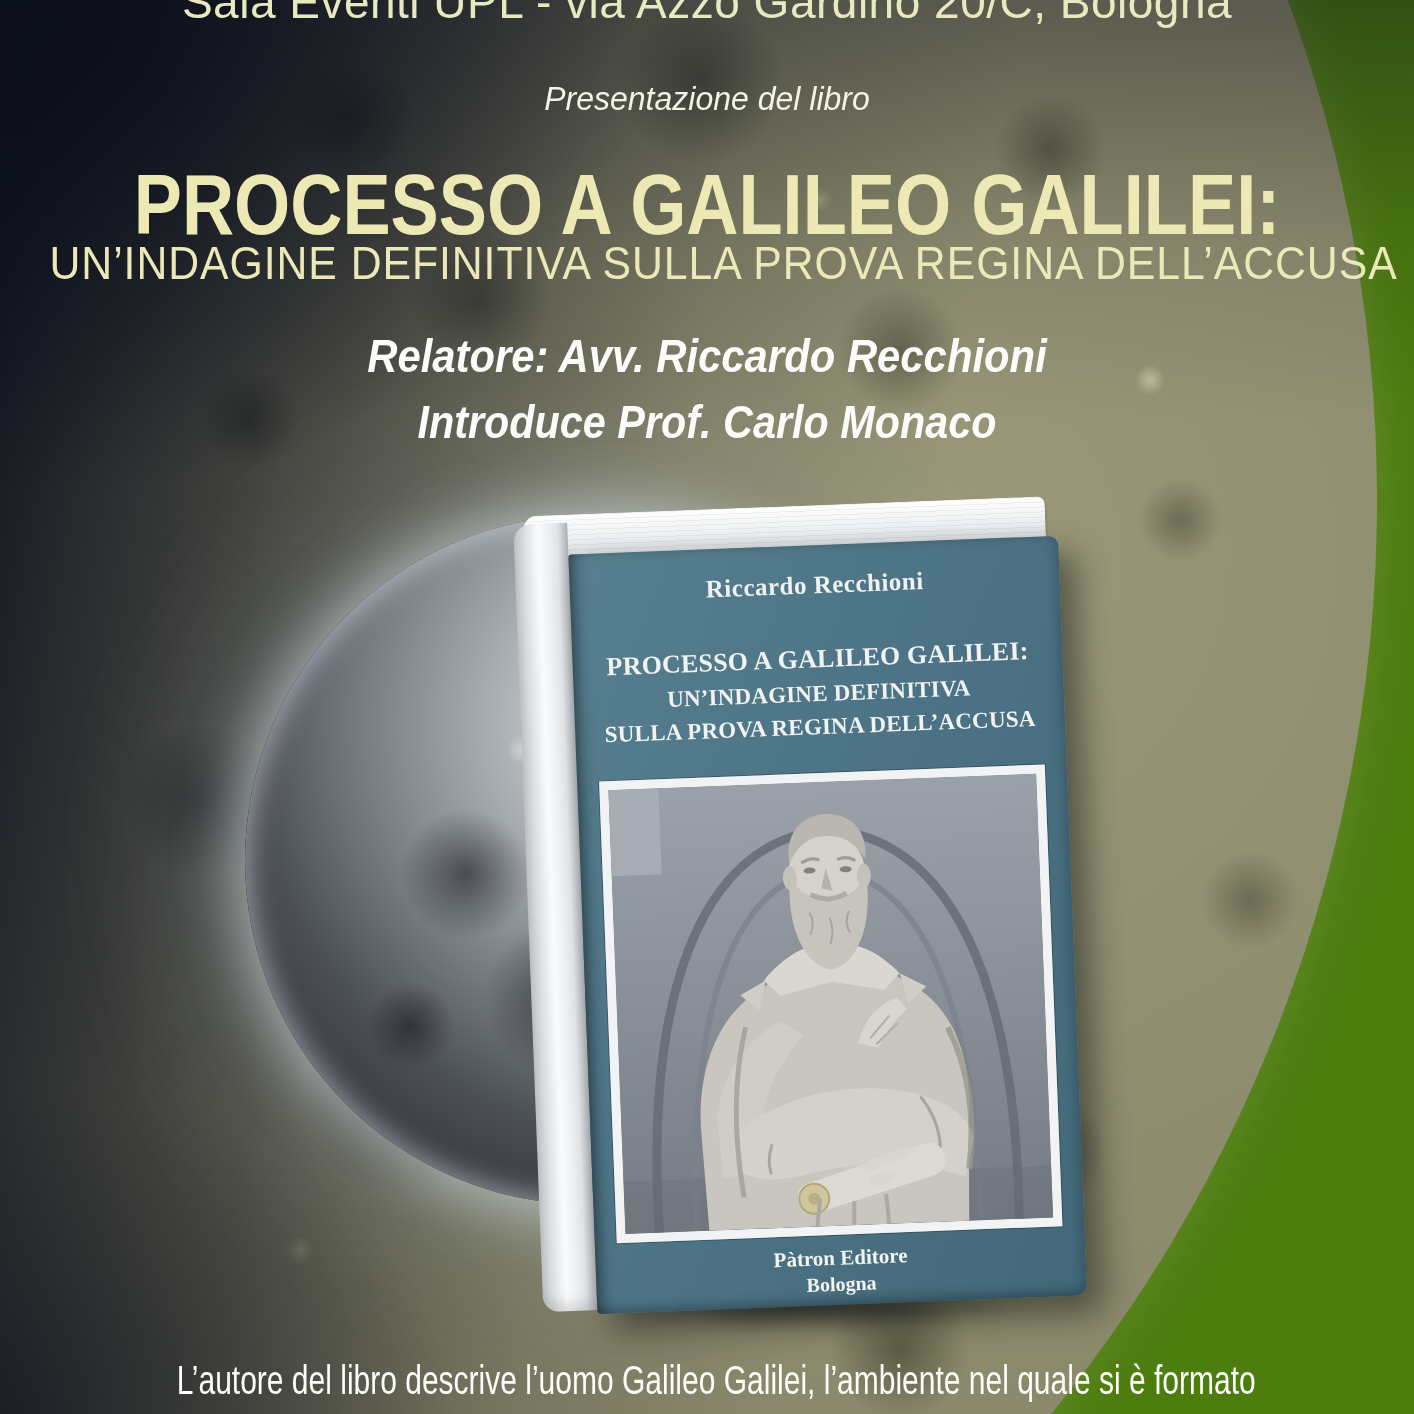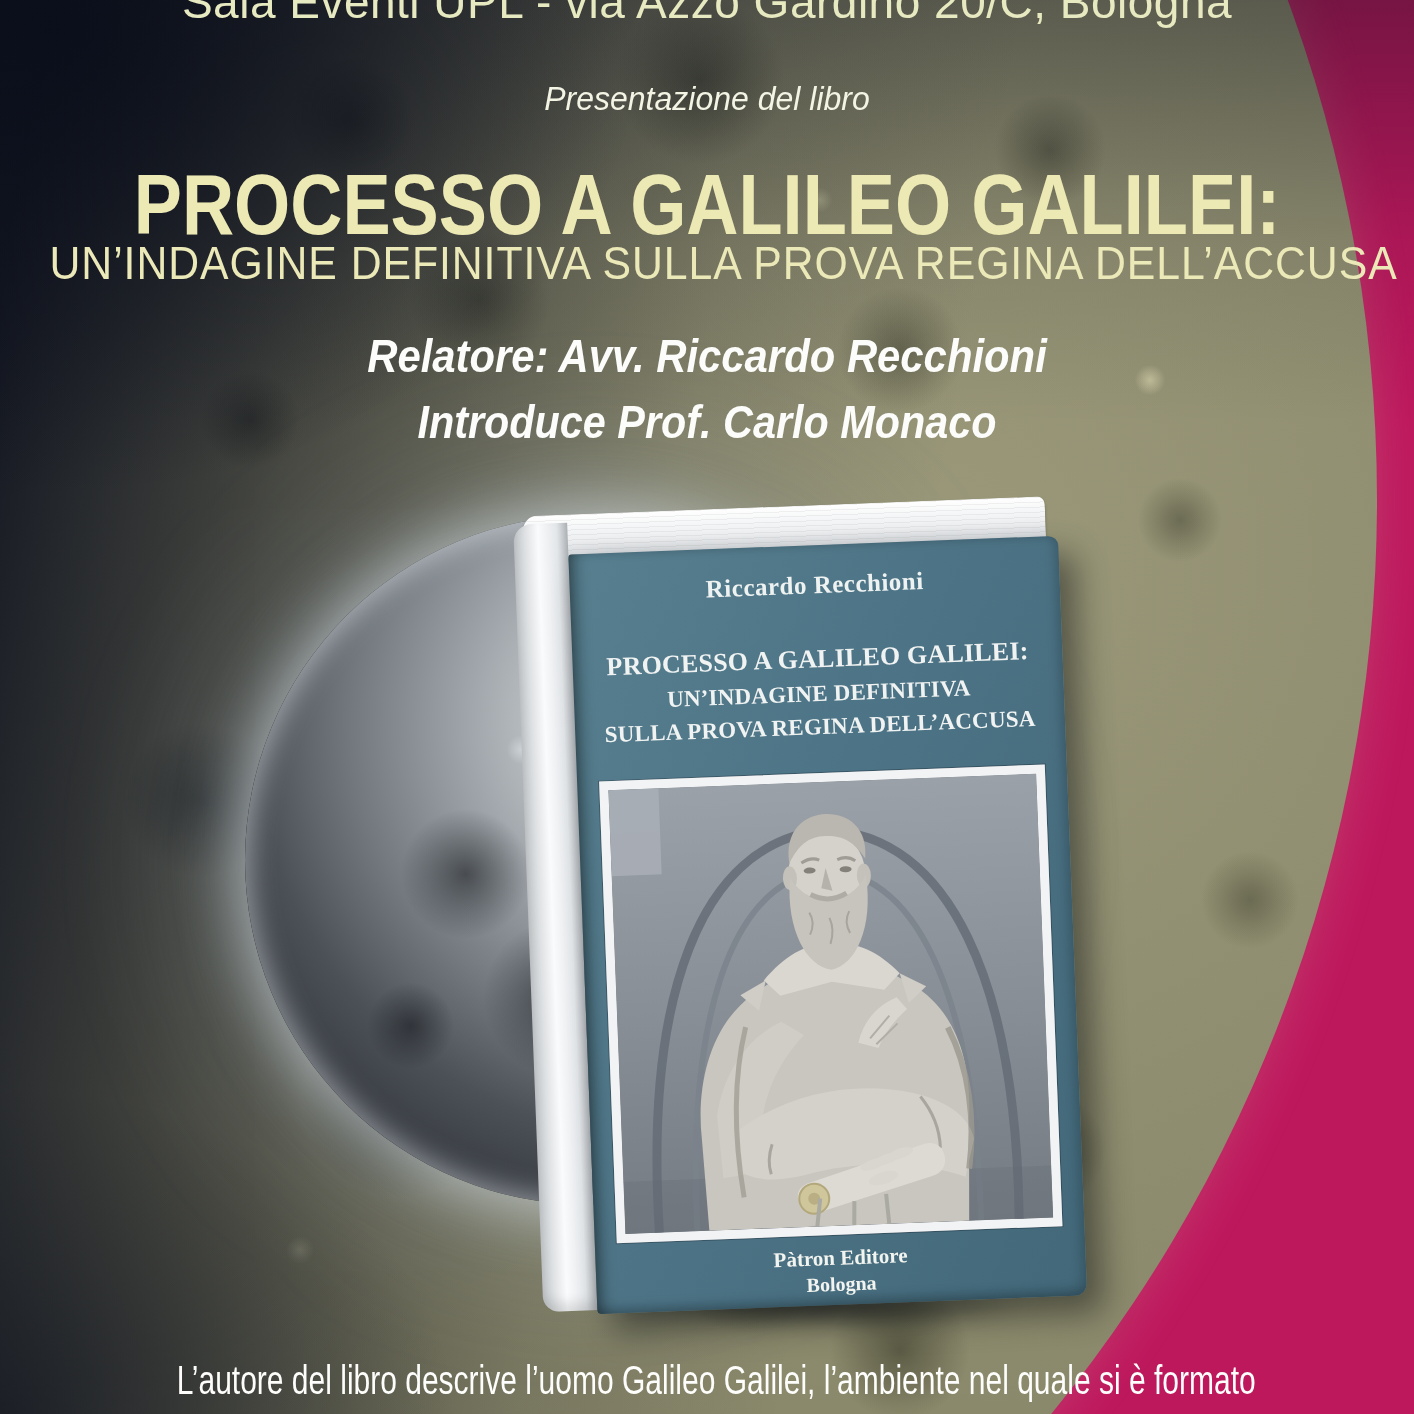--- a/index.html
+++ b/index.html
@@ -1,18 +1,18 @@
 <!DOCTYPE html>
 <html><head>
 <meta charset="utf-8">
 <style>
   html,body{margin:0;padding:0;background:#0e1322;}
   .poster{
     position:relative; width:1414px; height:1414px; overflow:hidden;
-    background:#be185d;
+    background:#4d7c0f;
     font-family:"Liberation Sans", sans-serif;
   }
   
   .big-moon{
     position:absolute; left:-1513px; top:-945px; width:2890px; height:2890px;
     border-radius:50%; z-index:0;
     background-color:#7b7a60;
     background-image:
       radial-gradient(circle 120px at 2213px 1025px, rgba(50,52,38,.55), transparent 70%),
       radial-gradient(circle 90px  at 1863px 1065px, rgba(46,48,36,.55), transparent 70%),

